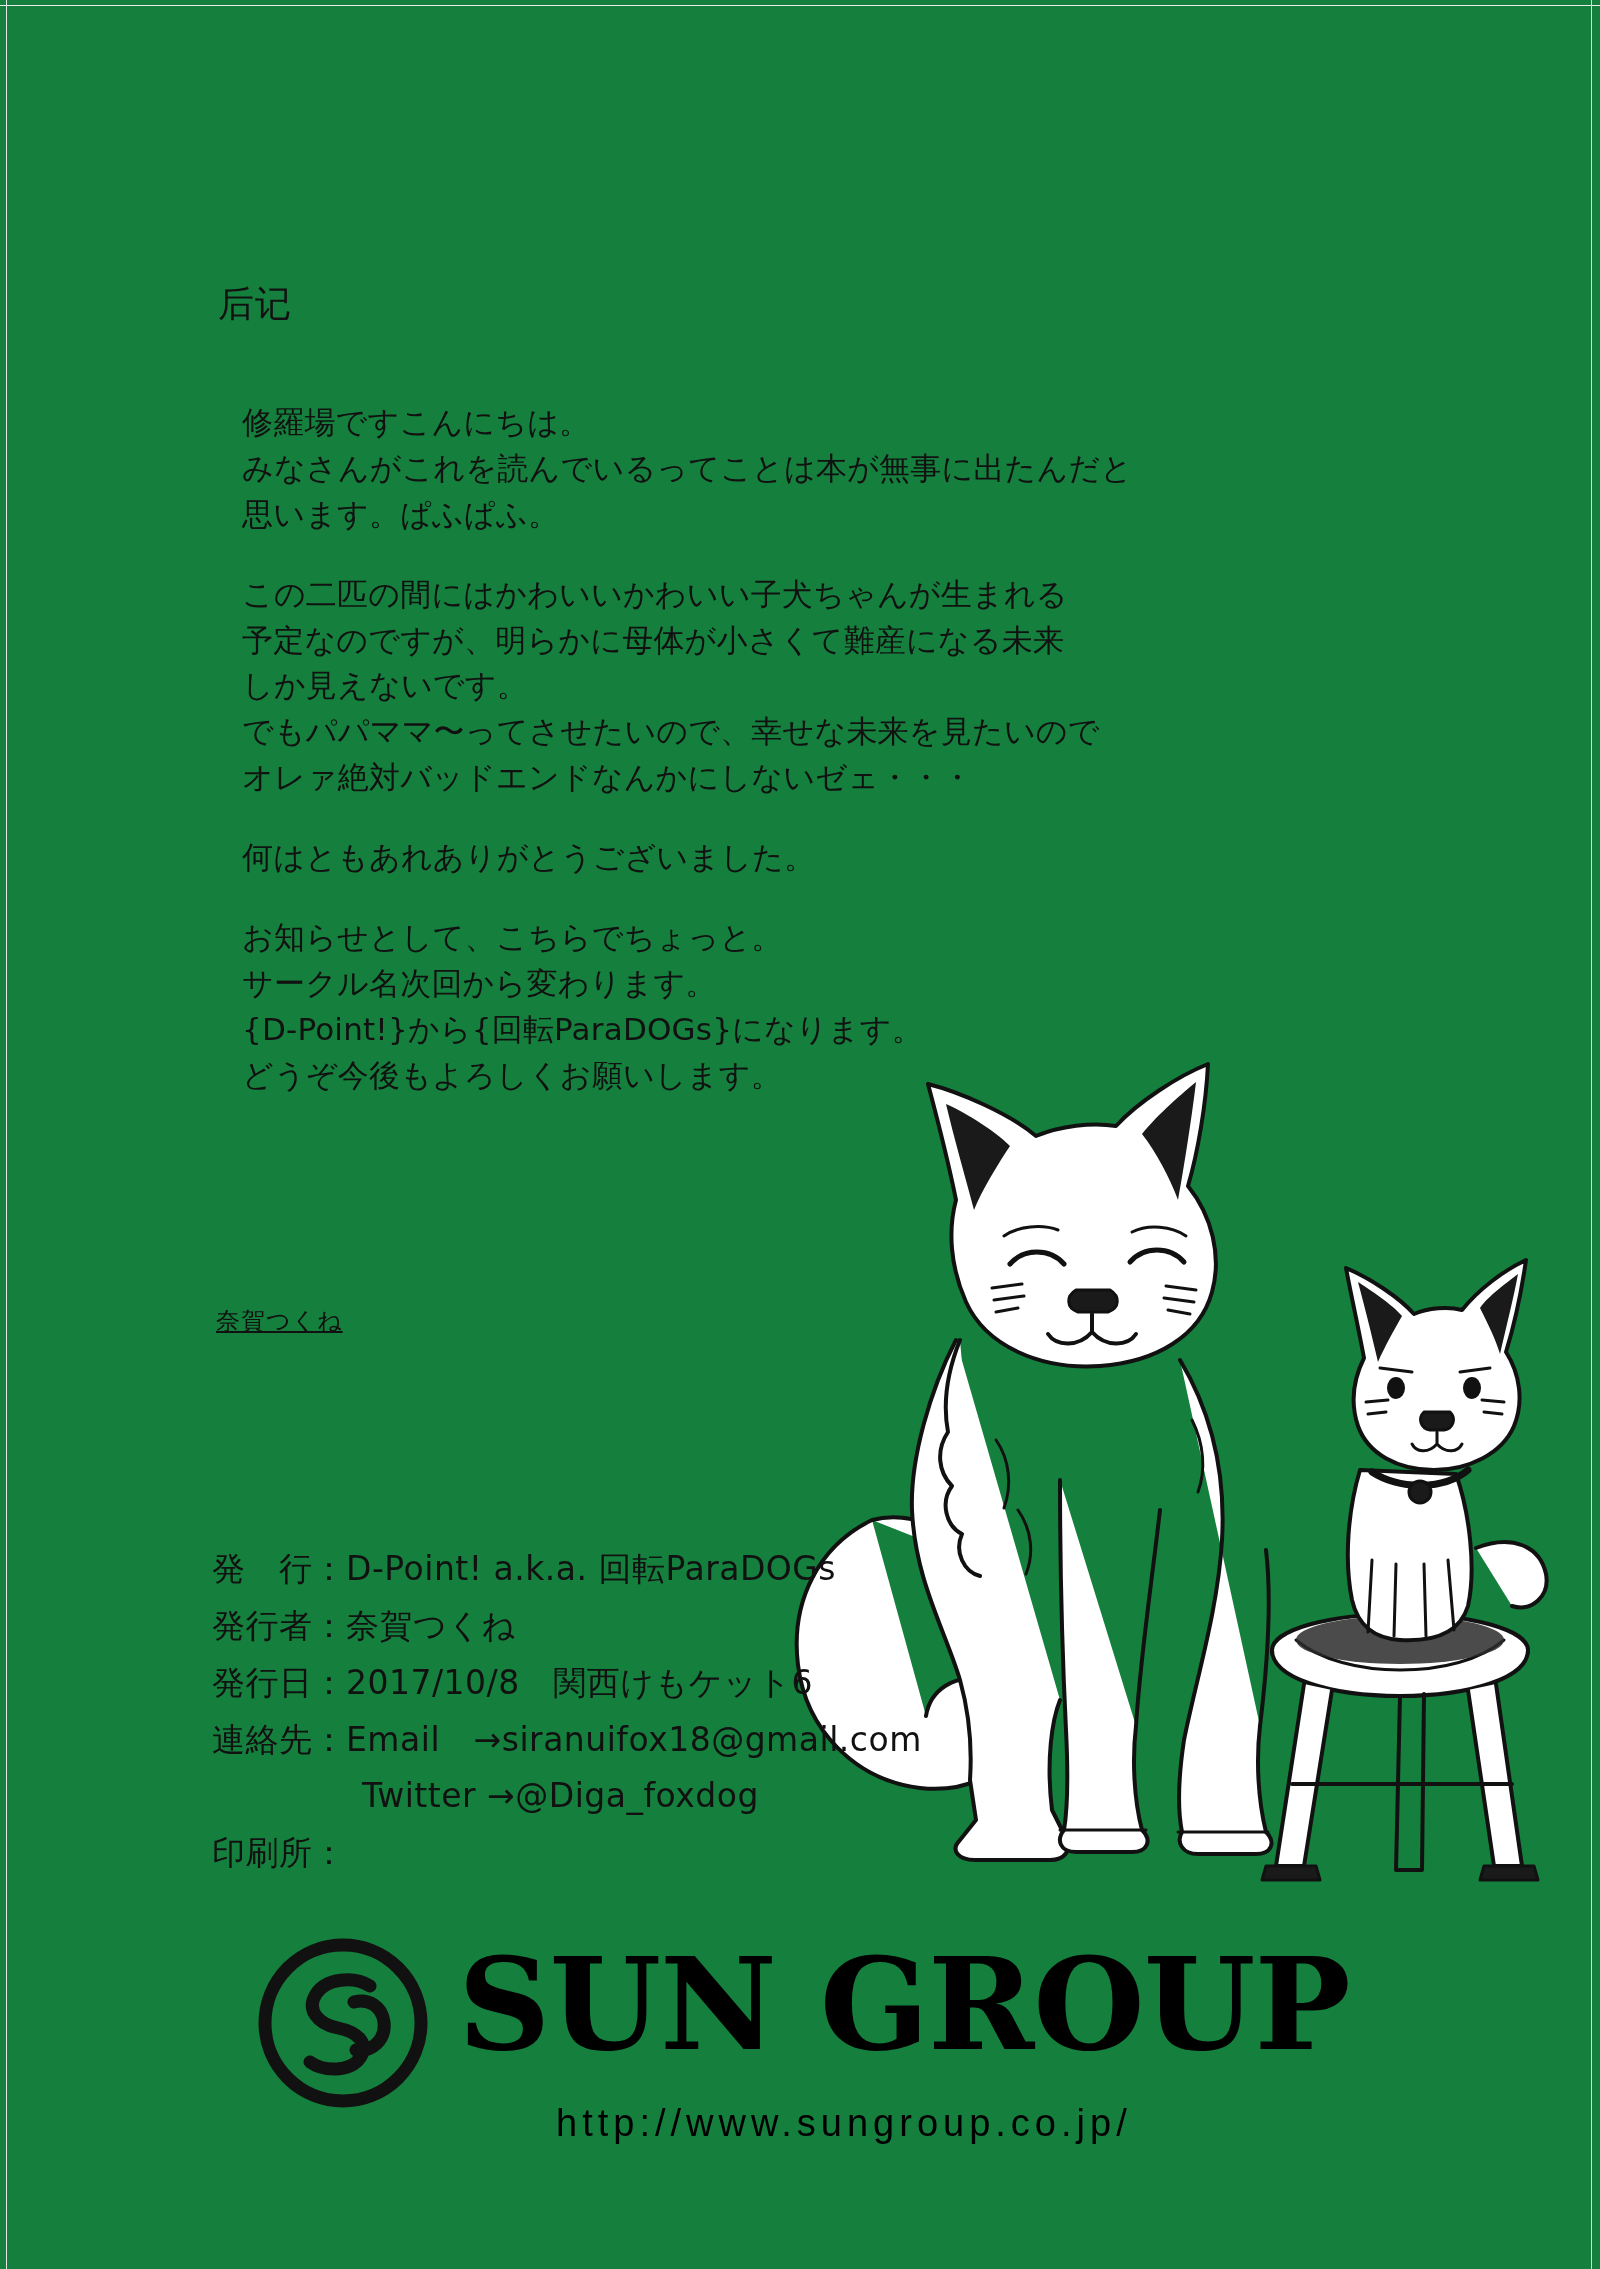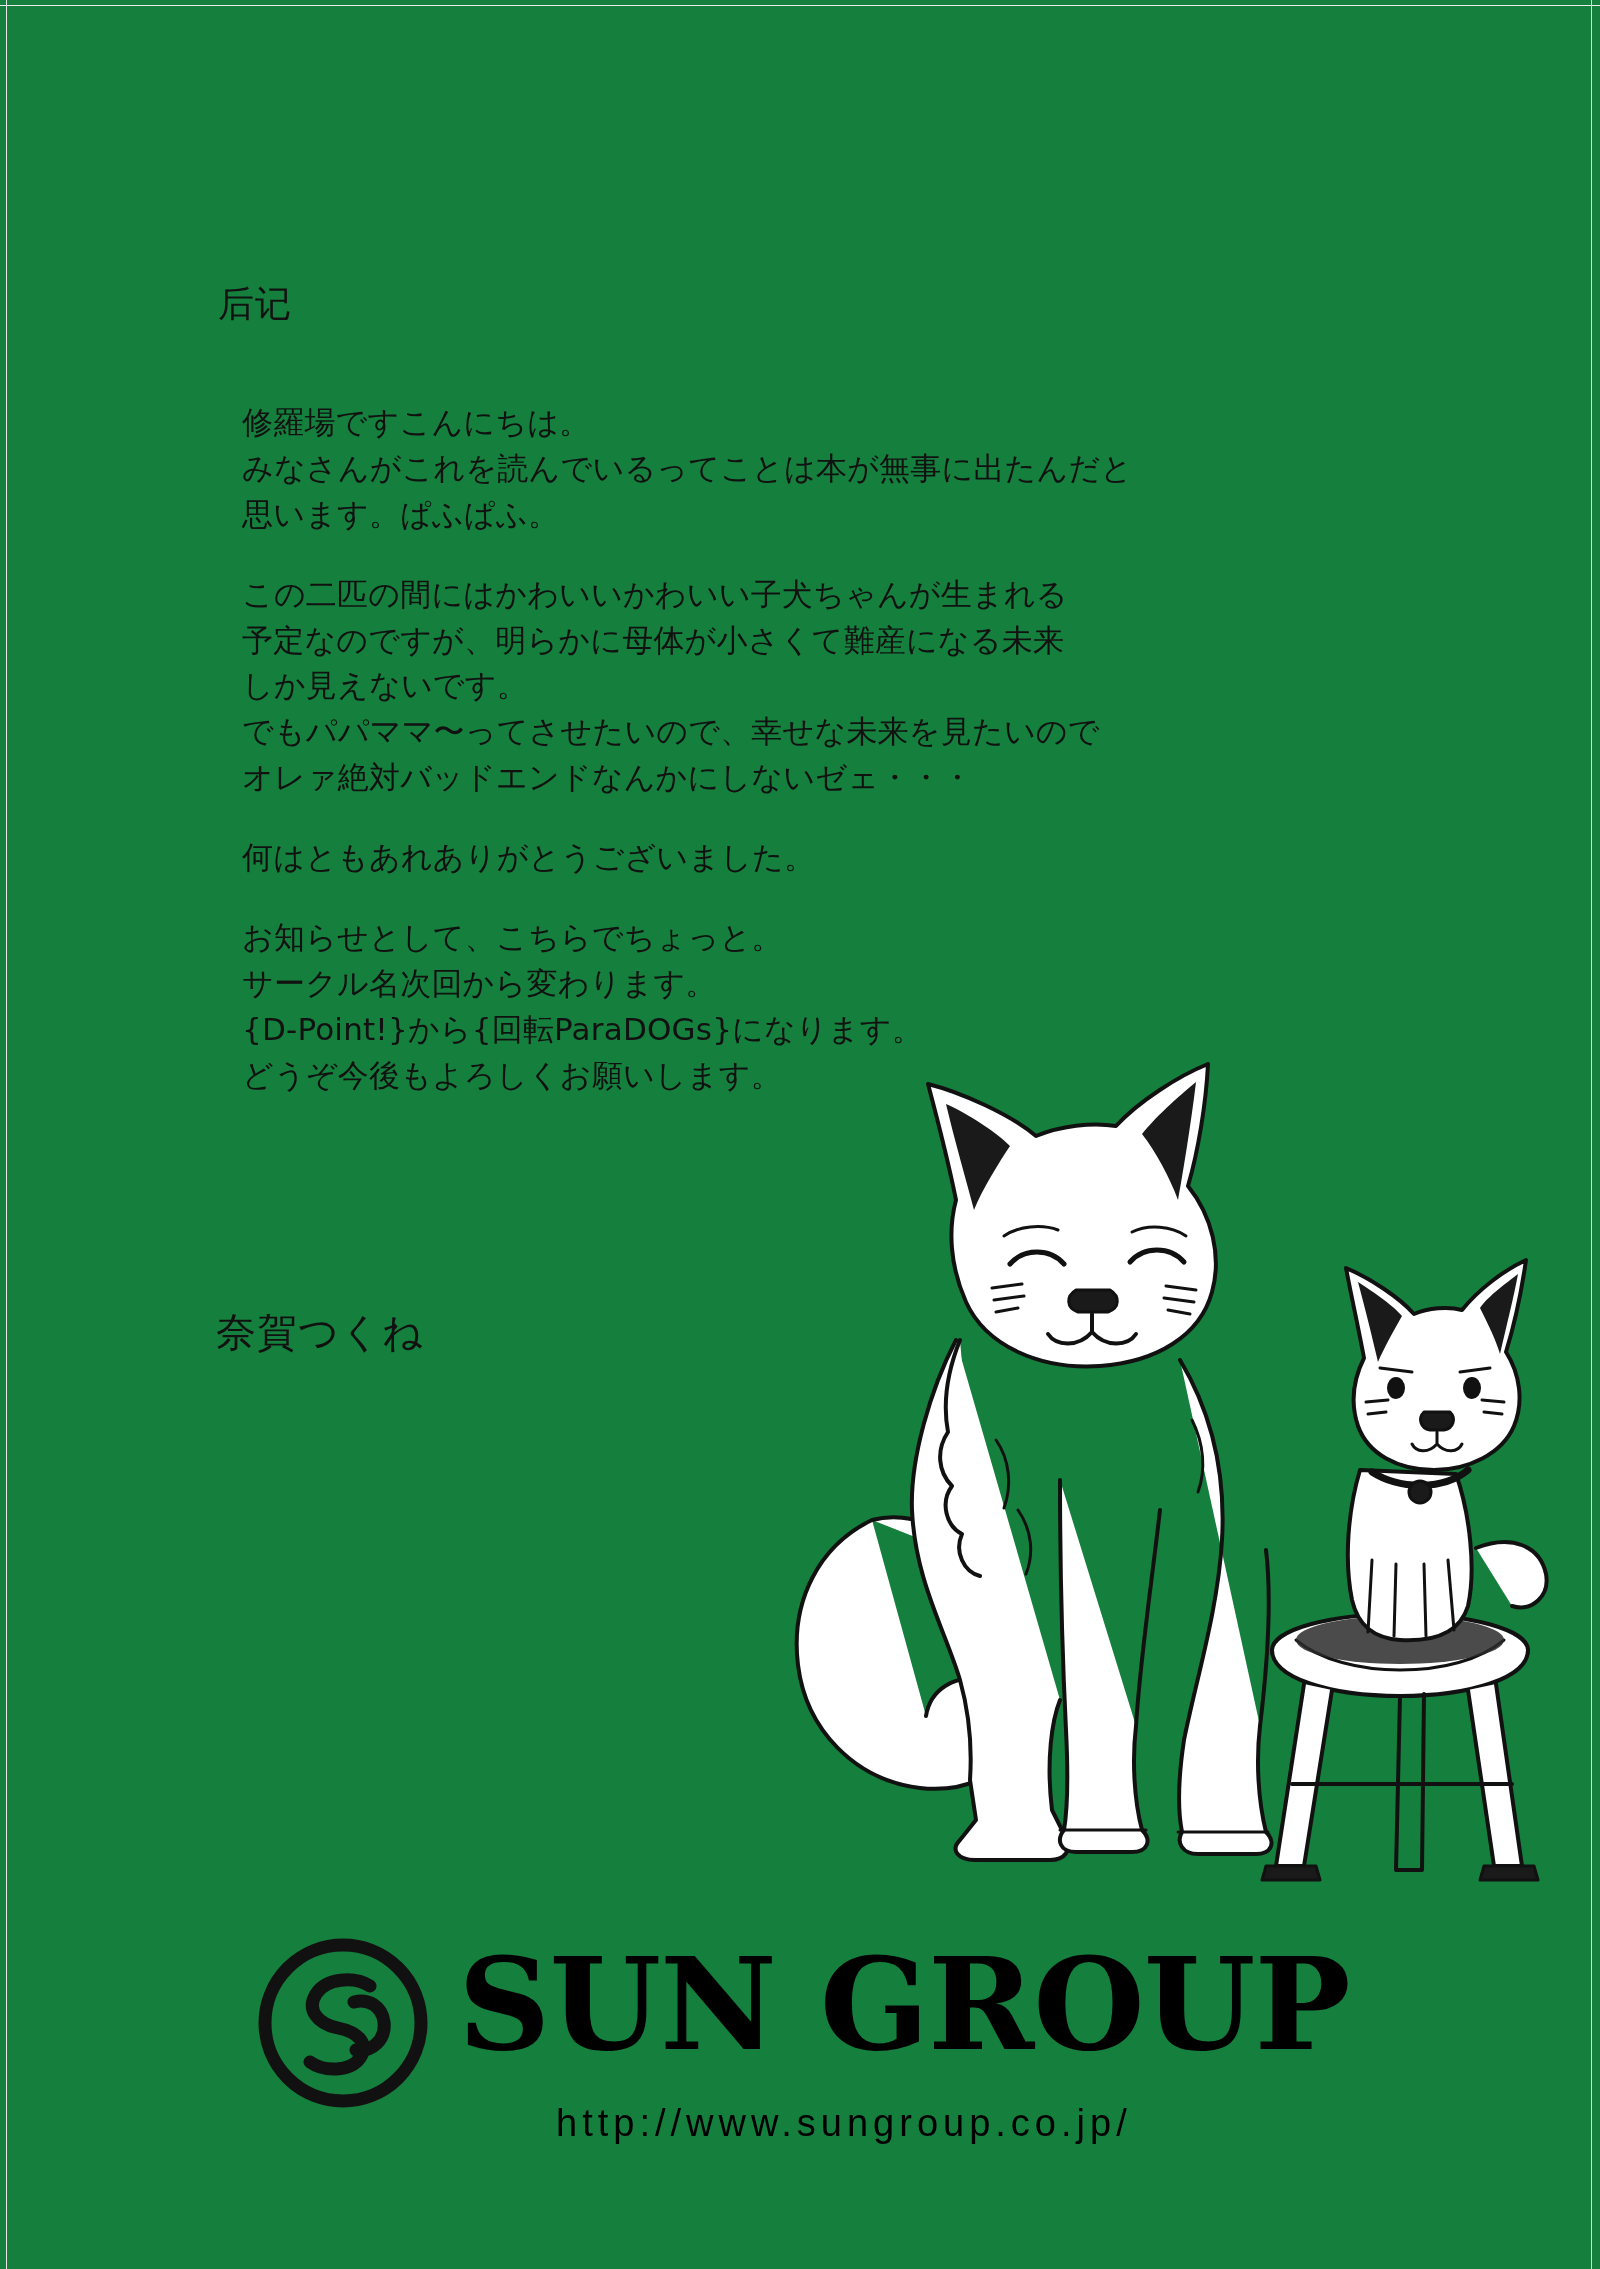--- a/index.html
+++ b/index.html
@@ -67,22 +67,23 @@
     white-space: pre-line;
   }
   .body-text p:last-child {
     margin-bottom: 0;
   }
 
   .signature {
     position: absolute;
     left: 216px;
     top: 1305px;
-    font-size: 40px;
+    font-size: 24px;
     letter-spacing: 1px;
+    text-decoration: underline;
   }
 
   
   .colophon {
     position: absolute;
     left: 212px;
     top: 1546px;
     width: 1060px;
     font-size: 33px;
     line-height: 1.42;
@@ -275,20 +276,28 @@
 
         <path d="M664 372 C 658 378, 660 388, 670 390 L 684 390 C 694 388, 696 378, 690 372 Z" fill="#1a1a1a" stroke="#111" stroke-width="3"></path>
         <path d="M677 392 L 677 404 M 677 404 C 668 414, 656 412, 652 404 M 677 404 C 686 414, 698 412, 702 404" fill="none" stroke-width="3"></path>
 
         <path d="M612 432 C 640 450, 684 450, 708 430" fill="none" stroke-width="7"></path>
         <circle cx="660" cy="452" r="11" fill="#1a1a1a" stroke="#111" stroke-width="3"></circle>
       </g>
     </svg>
   </div>
 
+  <div class="colophon">
+    <div class="row">発　行：D-Point! a.k.a. 回転ParaDOGs</div>
+    <div class="row">発行者：奈賀つくね</div>
+    <div class="row">発行日：2017/10/8　関西けもケット6</div>
+    <div class="row">連絡先：Email　→siranuifox18@gmail.com</div>
+    <div class="row indent">Twitter →@Diga_foxdog</div>
+    <div class="row">印刷所：</div>
+  </div>
 
   <div class="logo-block">
     <div class="logo-mark">
       <svg viewBox="0 0 170 170" xmlns="http://www.w3.org/2000/svg">
         <circle cx="85" cy="85" r="78" fill="none" stroke="#111" stroke-width="13"></circle>
         <path d="M112 48 C 96 38, 68 40, 58 56 C 48 72, 60 86, 80 90
                  C 100 94, 112 106, 102 120 C 92 134, 66 134, 52 124" fill="none" stroke="#111" stroke-width="13" stroke-linecap="round"></path>
         <path d="M96 64 C 110 60, 124 68, 126 84 C 128 102, 114 114, 98 112" fill="none" stroke="#111" stroke-width="13" stroke-linecap="round"></path>
       </svg>
     </div>

